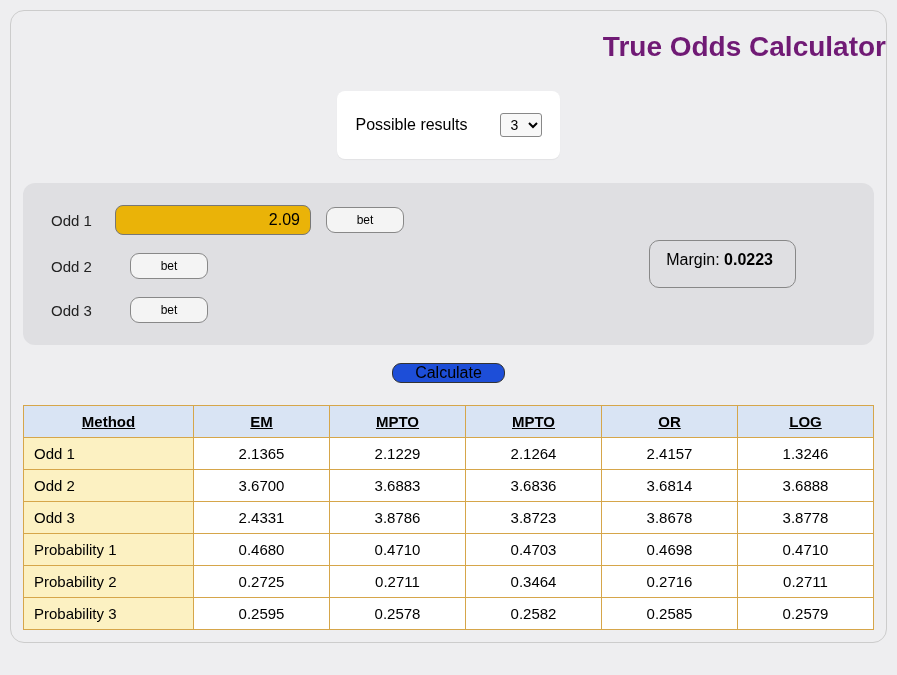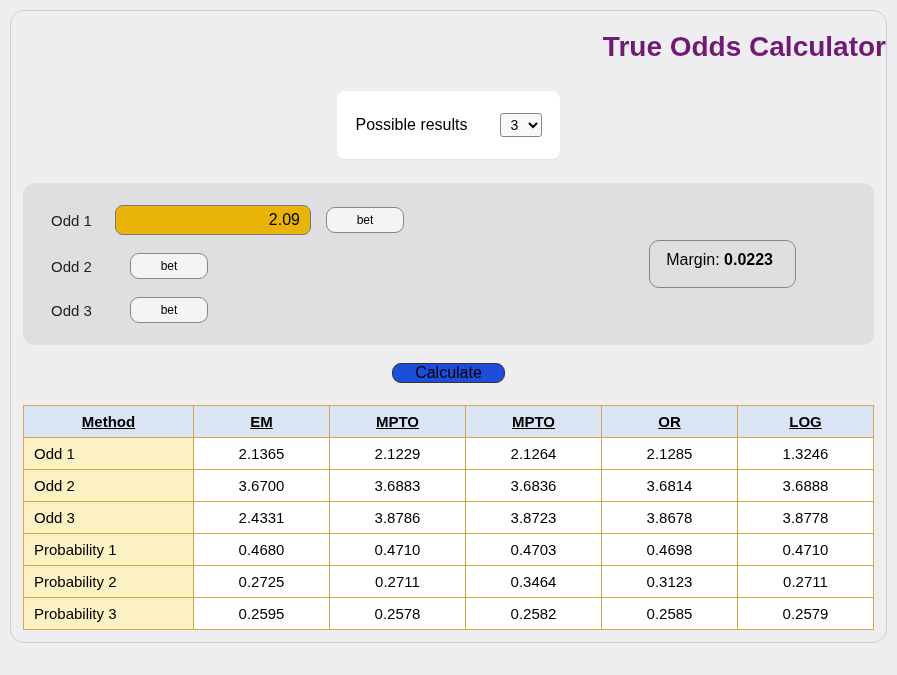--- a/index.html
+++ b/index.html
@@ -169,21 +169,21 @@
         <th>OR</th>
         <th>LOG</th>
       </tr>
     </thead>
     <tbody id="tbody">
         <tr>
           <td class="row-label">Odd 1</td>
           <td>2.1365</td>
           <td>2.1229</td>
           <td>2.1264</td>
-          <td>2.1285</td>
+          <td>2.4157</td>
           <td>1.3246</td>
         </tr>
         <tr>
           <td class="row-label">Odd 2</td>
           <td>3.6700</td>
           <td>3.6883</td>
           <td>3.6836</td>
           <td>3.6814</td>
           <td>3.6888</td>
         </tr>
@@ -201,21 +201,21 @@
           <td>0.4710</td>
           <td>0.4703</td>
           <td>0.4698</td>
           <td>0.4710</td>
         </tr>
         <tr>
           <td class="row-label">Probability 2</td>
           <td>0.2725</td>
           <td>0.2711</td>
           <td>0.3464</td>
-          <td>0.3123</td>
+          <td>0.2716</td>
           <td>0.2711</td>
         </tr>
         <tr>
           <td class="row-label">Probability 3</td>
           <td>0.2595</td>
           <td>0.2578</td>
           <td>0.2582</td>
           <td>0.2585</td>
           <td>0.2579</td>
         </tr>

